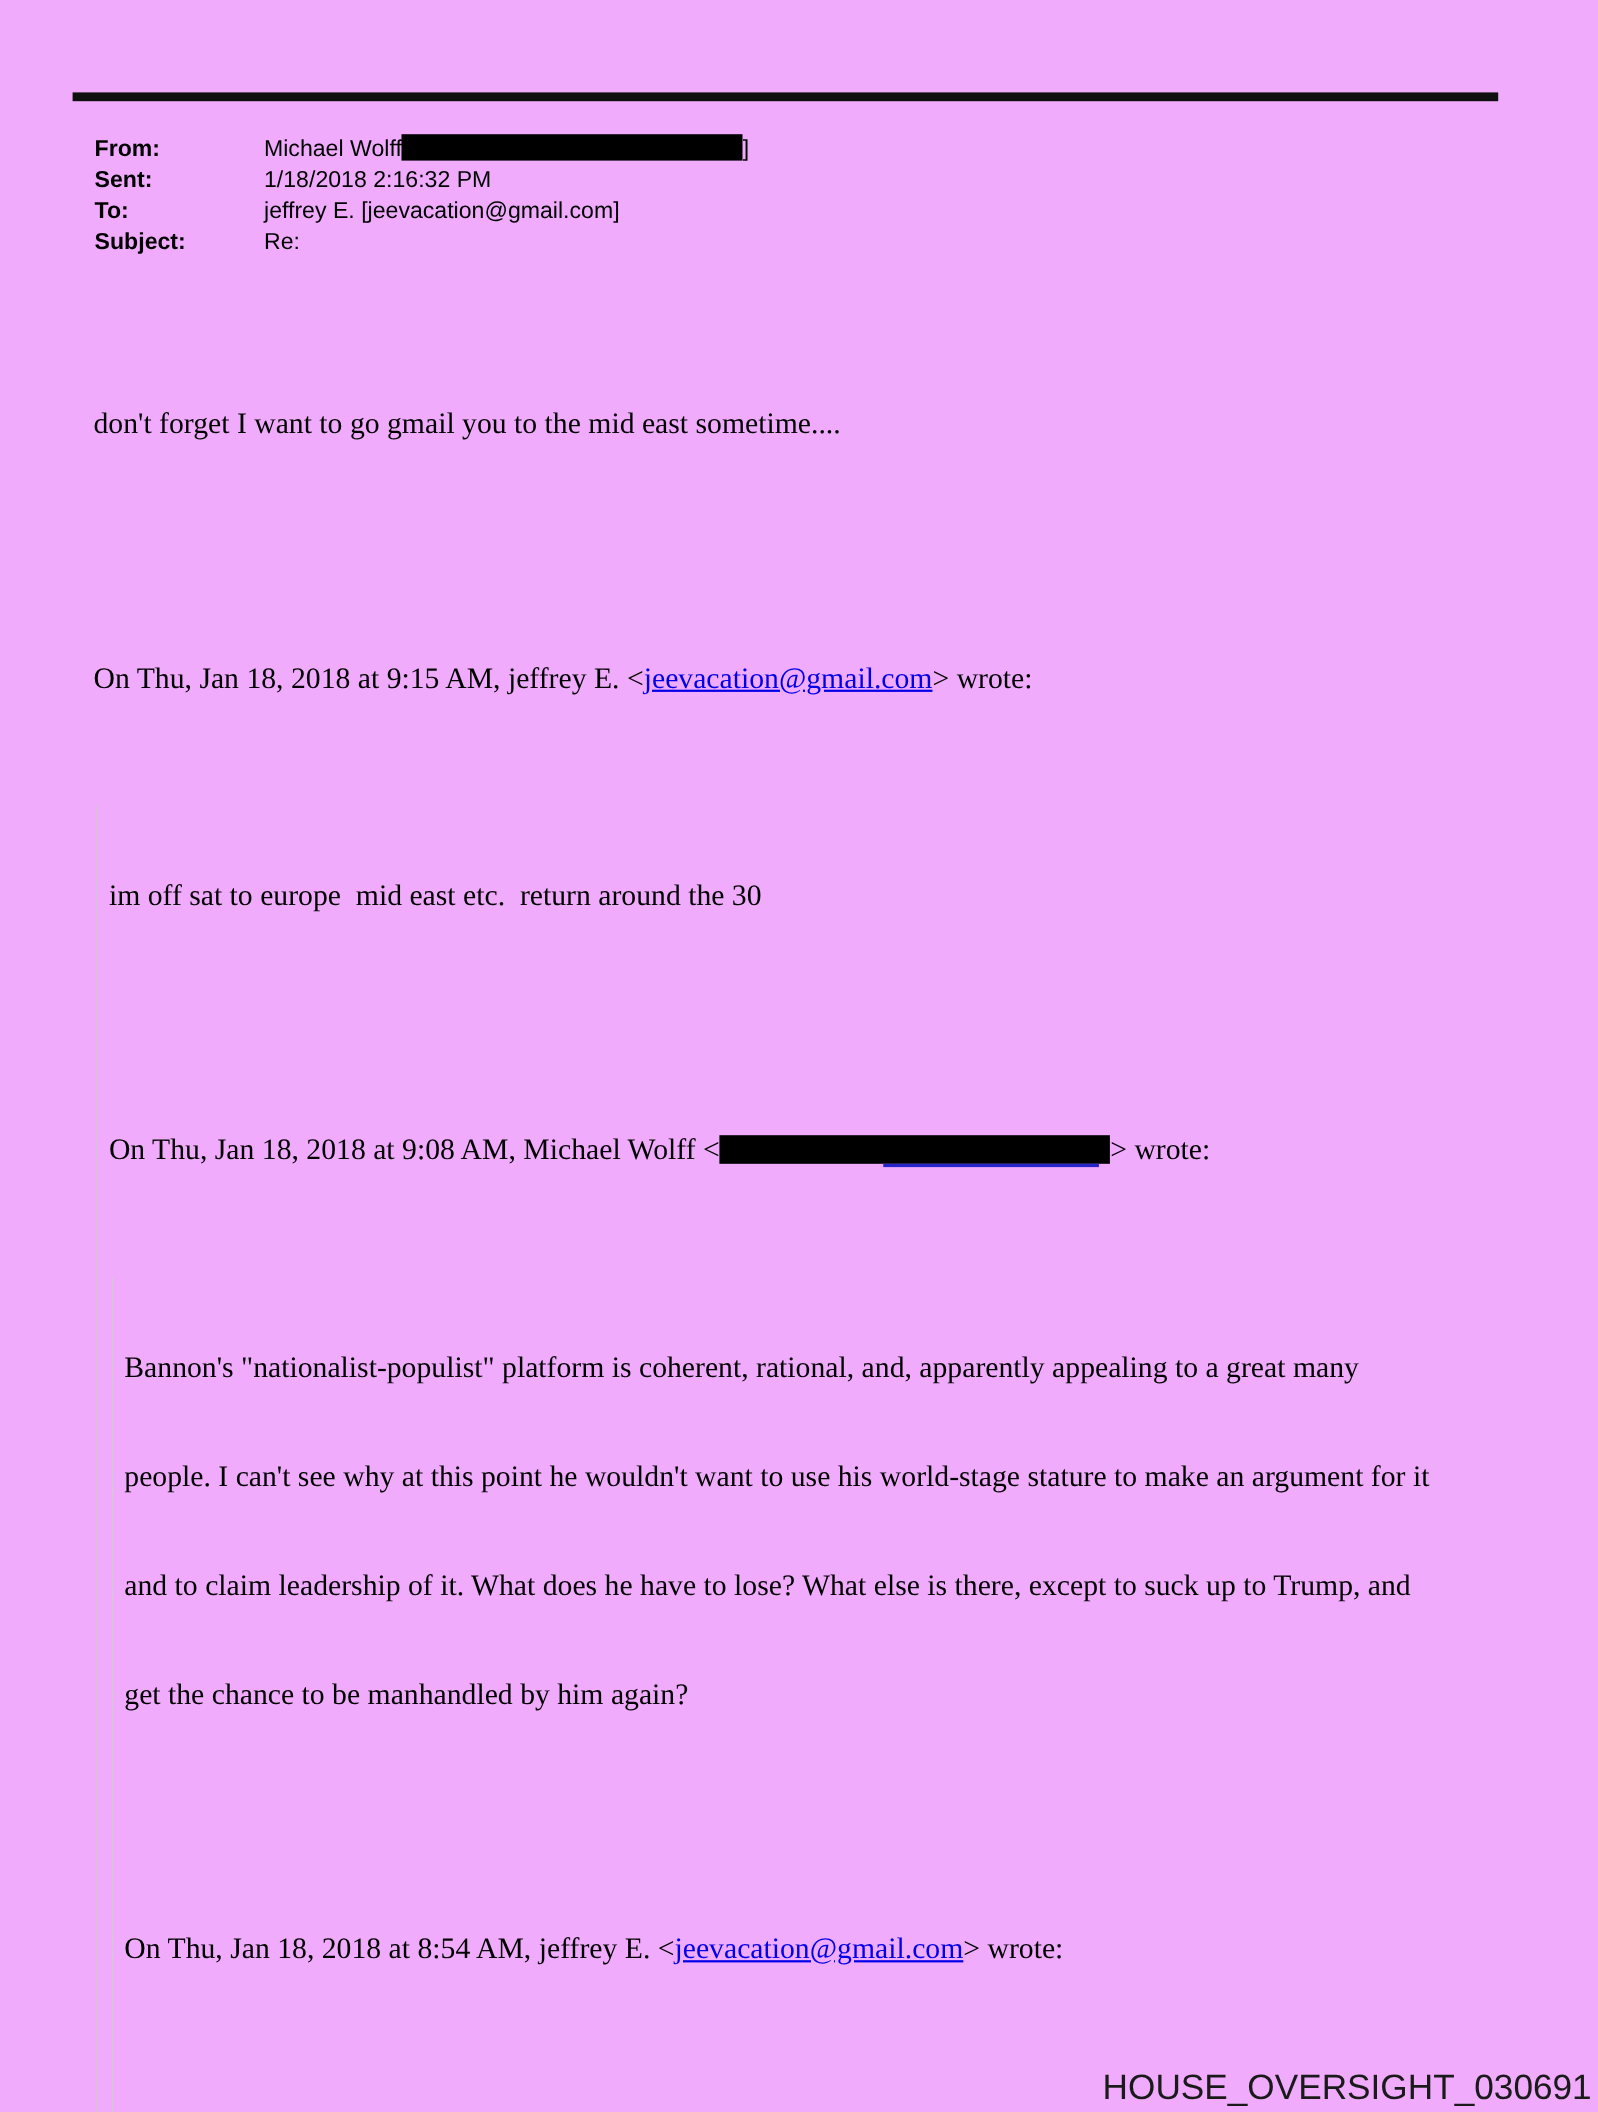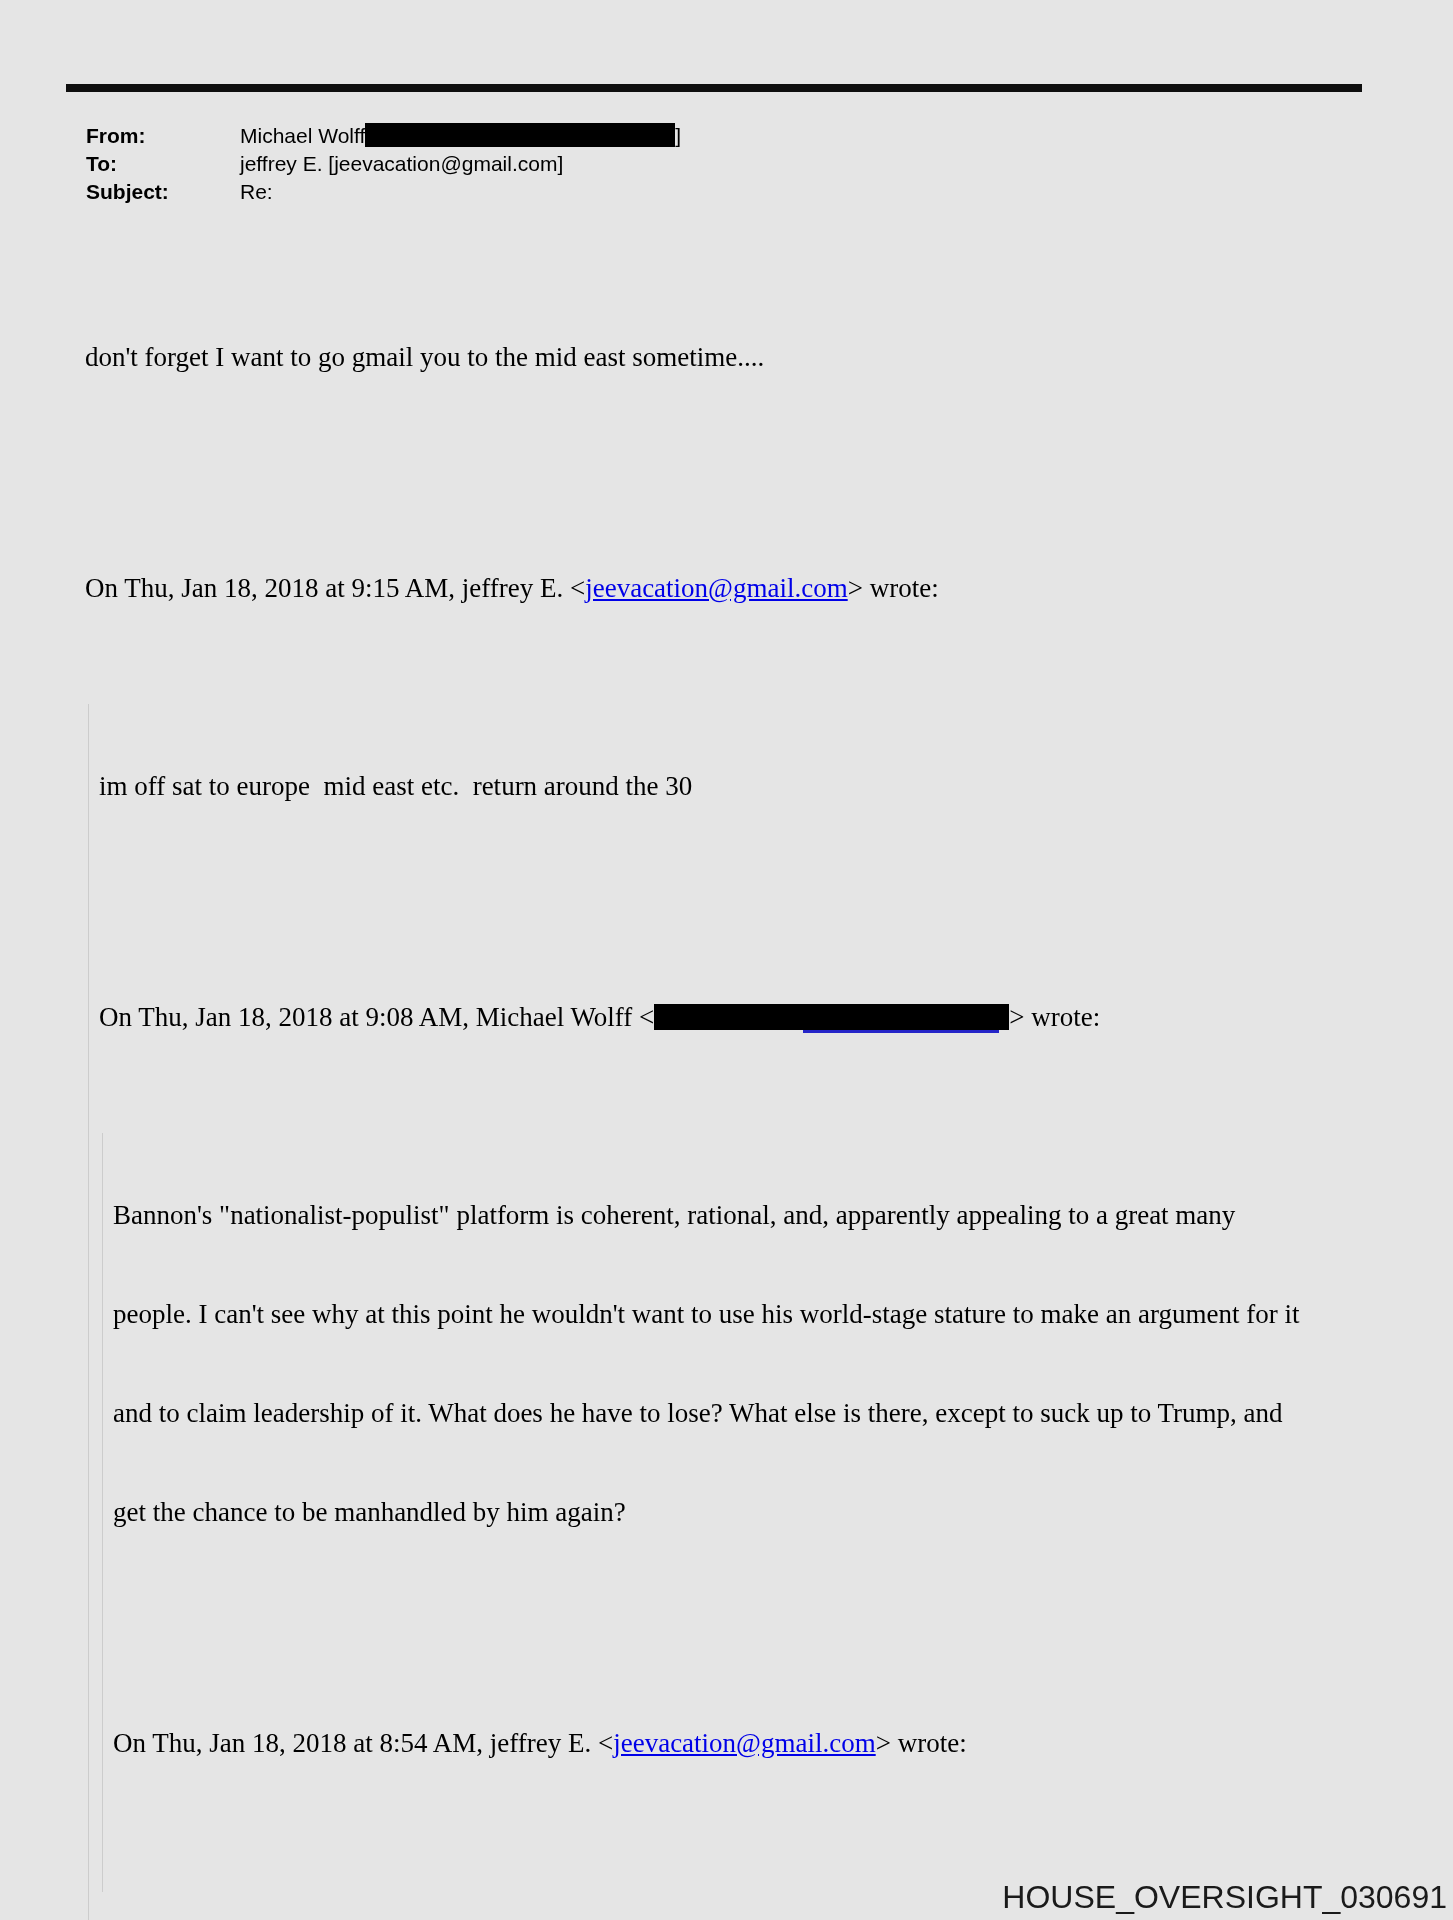--- a/index.html
+++ b/index.html
@@ -1,19 +1,19 @@
 <!DOCTYPE html>
 <html><head>
 <meta charset="utf-8">
 <style>
   html,body { margin:0; padding:0; background:#ffffff; }
   .page {
     position:relative;
     width:1453px; height:1920px;
-    background:#e5e5e5;
+    background:#f0abfc;
     color:#000000;
     overflow:hidden;
   }
   .rule {
     margin:84px 0 0 66px;
     width:1296px; height:8px;
     background:#0f0f0f;
   }
   
   .meta {
@@ -73,20 +73,24 @@
 <div class="page">
 
   <div class="rule"></div>
 
   <div class="meta">
     <div class="meta-row">
       <div class="meta-label">From:</div>
       <div class="meta-value"><span>Michael Wolff</span><span class="redact redact-from"></span><span>]</span></div>
     </div>
     <div class="meta-row">
+      <div class="meta-label">Sent:</div>
+      <div class="meta-value">1/18/2018 2:16:32 PM</div>
+    </div>
+    <div class="meta-row">
       <div class="meta-label">To:</div>
       <div class="meta-value">jeffrey E. [jeevacation@gmail.com]</div>
     </div>
     <div class="meta-row">
       <div class="meta-label">Subject:</div>
       <div class="meta-value">Re:</div>
     </div>
   </div>
 
   <div class="content">

